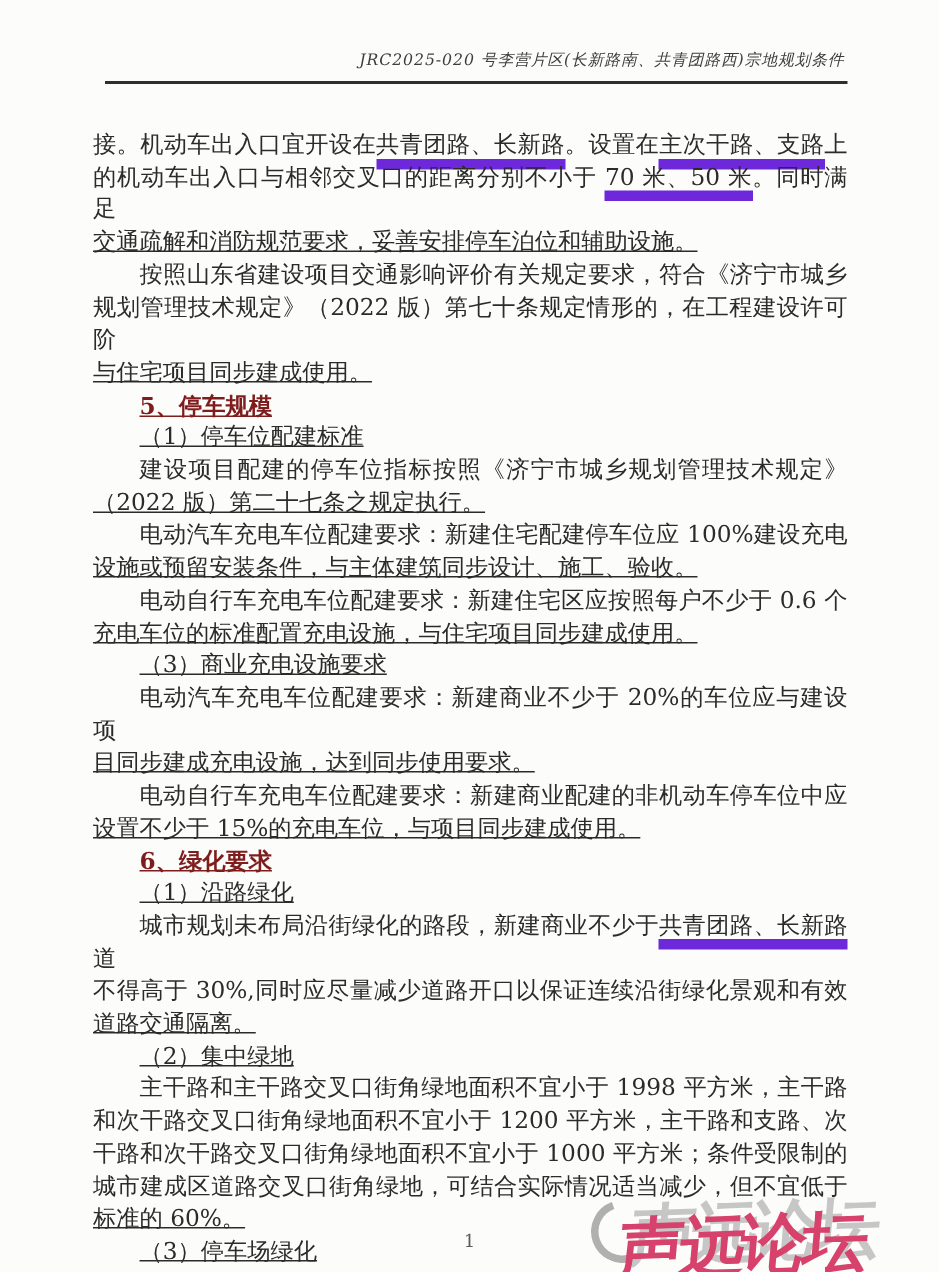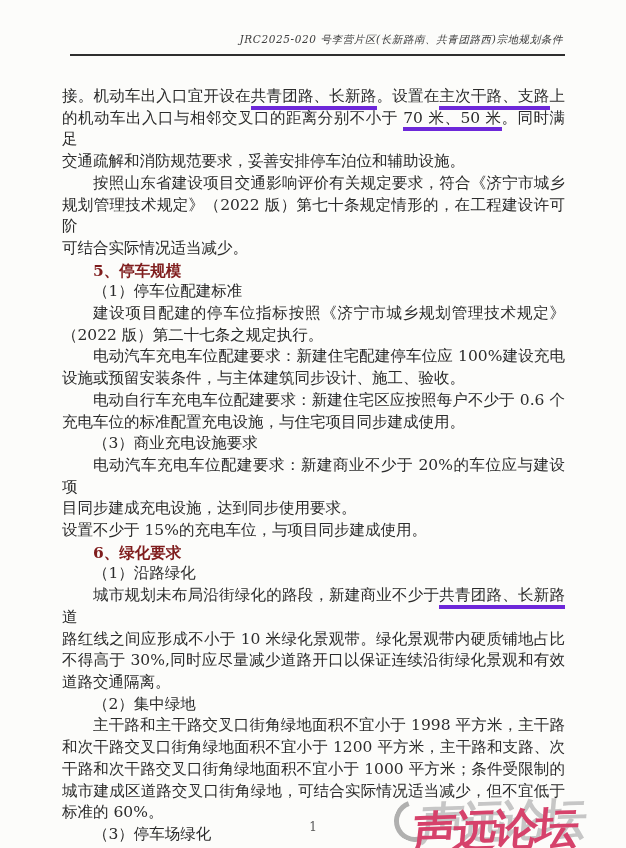--- a/index.html
+++ b/index.html
@@ -28,24 +28,24 @@
   }
   .line {
     margin:0;
     font-size:15.5px;
     line-height:21.7px;
     color:#2b2b2b;
     text-align:justify;
     text-align-last:justify;
     white-space:normal;
   }
-  .line.end { text-align-last:left; }
+  .line.end { text-align-last:left;text-decoration:underline; }
   .line.indent { text-indent:2em; }
   .line.bold { font-weight:bold; color:#7f1d1d; }
-  .u { border-bottom:4px solid #6d28d9; padding-bottom:0.5px; }
+  .u { border-bottom:7px solid #6d28d9; padding-bottom:0.5px; }
   
   .page-number {
     position:absolute; bottom:14px; left:0; right:0;
     text-align:center; font-size:12px; color:#5a5a5a;
   }
   
   .watermark {
     position:absolute; right:-16px; bottom:-14px;
     width:250px; height:70px;
     pointer-events:none;
@@ -79,37 +79,37 @@
 
   <div class="header-text">JRC2025-020 号李营片区(长新路南、共青团路西)宗地规划条件</div>
   <div class="header-rule"></div>
 
   <div class="body" id="doc-body">
       <p class="line"><span>接。机动车出入口宜开设在</span><span class="u">共青团路、长新路</span><span>。设置在</span><span class="u">主次干路、支路</span><span>上</span></p>
       <p class="line"><span>的机动车出入口与相邻交叉口的距离分别不小于 </span><span class="u">70 米、50 米</span><span>。同时满足</span></p>
       <p class="line end"><span>交通疏解和消防规范要求，妥善安排停车泊位和辅助设施。</span></p>
       <p class="line indent"><span>按照山东省建设项目交通影响评价有关规定要求，符合《济宁市城乡</span></p>
       <p class="line"><span>规划管理技术规定》（2022 版）第七十条规定情形的，在工程建设许可阶</span></p>
-      <p class="line end"><span>可结合实际情况适当减少。</span></p>
+      <p class="line end"><span>与住宅项目同步建成使用。</span></p>
       <p class="line indent bold end"><span>5、停车规模</span></p>
       <p class="line indent end"><span>（1）停车位配建标准</span></p>
       <p class="line indent"><span>建设项目配建的停车位指标按照《济宁市城乡规划管理技术规定》</span></p>
       <p class="line end"><span>（2022 版）第二十七条之规定执行。</span></p>
       <p class="line indent"><span>电动汽车充电车位配建要求：新建住宅配建停车位应 100%建设充电</span></p>
       <p class="line end"><span>设施或预留安装条件，与主体建筑同步设计、施工、验收。</span></p>
       <p class="line indent"><span>电动自行车充电车位配建要求：新建住宅区应按照每户不少于 0.6 个</span></p>
       <p class="line end"><span>充电车位的标准配置充电设施，与住宅项目同步建成使用。</span></p>
       <p class="line indent end"><span>（3）商业充电设施要求</span></p>
       <p class="line indent"><span>电动汽车充电车位配建要求：新建商业不少于 20%的车位应与建设项</span></p>
       <p class="line end"><span>目同步建成充电设施，达到同步使用要求。</span></p>
+      <p class="line indent"><span>电动自行车充电车位配建要求：新建商业配建的非机动车停车位中应</span></p>
       <p class="line end"><span>设置不少于 15%的充电车位，与项目同步建成使用。</span></p>
       <p class="line indent bold end"><span>6、绿化要求</span></p>
       <p class="line indent end"><span>（1）沿路绿化</span></p>
       <p class="line indent"><span>城市规划未布局沿街绿化的路段，新建商业不少于</span><span class="u">共青团路、长新路</span><span>道</span></p>
-      <p class="line"><span>路红线之间应形成不小于 10 米绿化景观带。绿化景观带内硬质铺地占比</span></p>
       <p class="line"><span>不得高于 30%,同时应尽量减少道路开口以保证连续沿街绿化景观和有效</span></p>
       <p class="line end"><span>道路交通隔离。</span></p>
       <p class="line indent end"><span>（2）集中绿地</span></p>
       <p class="line indent"><span>主干路和主干路交叉口街角绿地面积不宜小于 1998 平方米，主干路</span></p>
       <p class="line"><span>和次干路交叉口街角绿地面积不宜小于 1200 平方米，主干路和支路、次</span></p>
       <p class="line"><span>干路和次干路交叉口街角绿地面积不宜小于 1000 平方米；条件受限制的</span></p>
       <p class="line"><span>城市建成区道路交叉口街角绿地，可结合实际情况适当减少，但不宜低于</span></p>
       <p class="line end"><span>标准的 60%。</span></p>
       <p class="line indent end"><span>（3）停车场绿化</span></p>
     </div>

